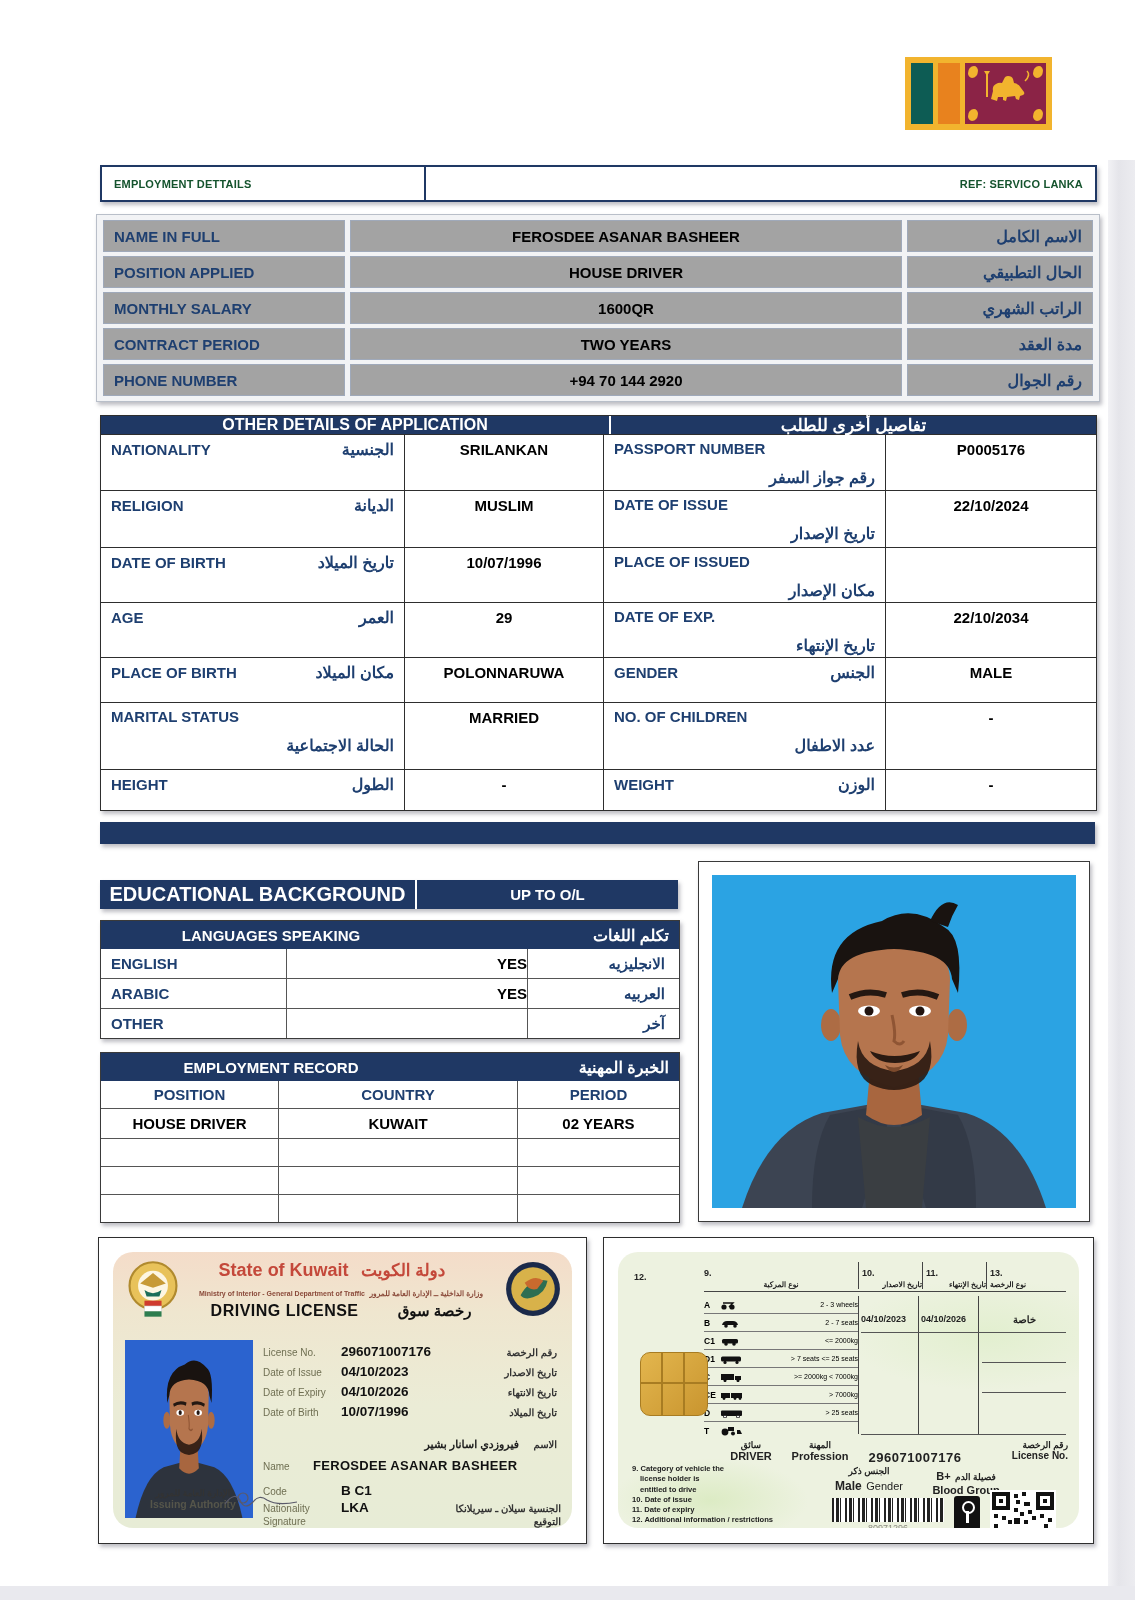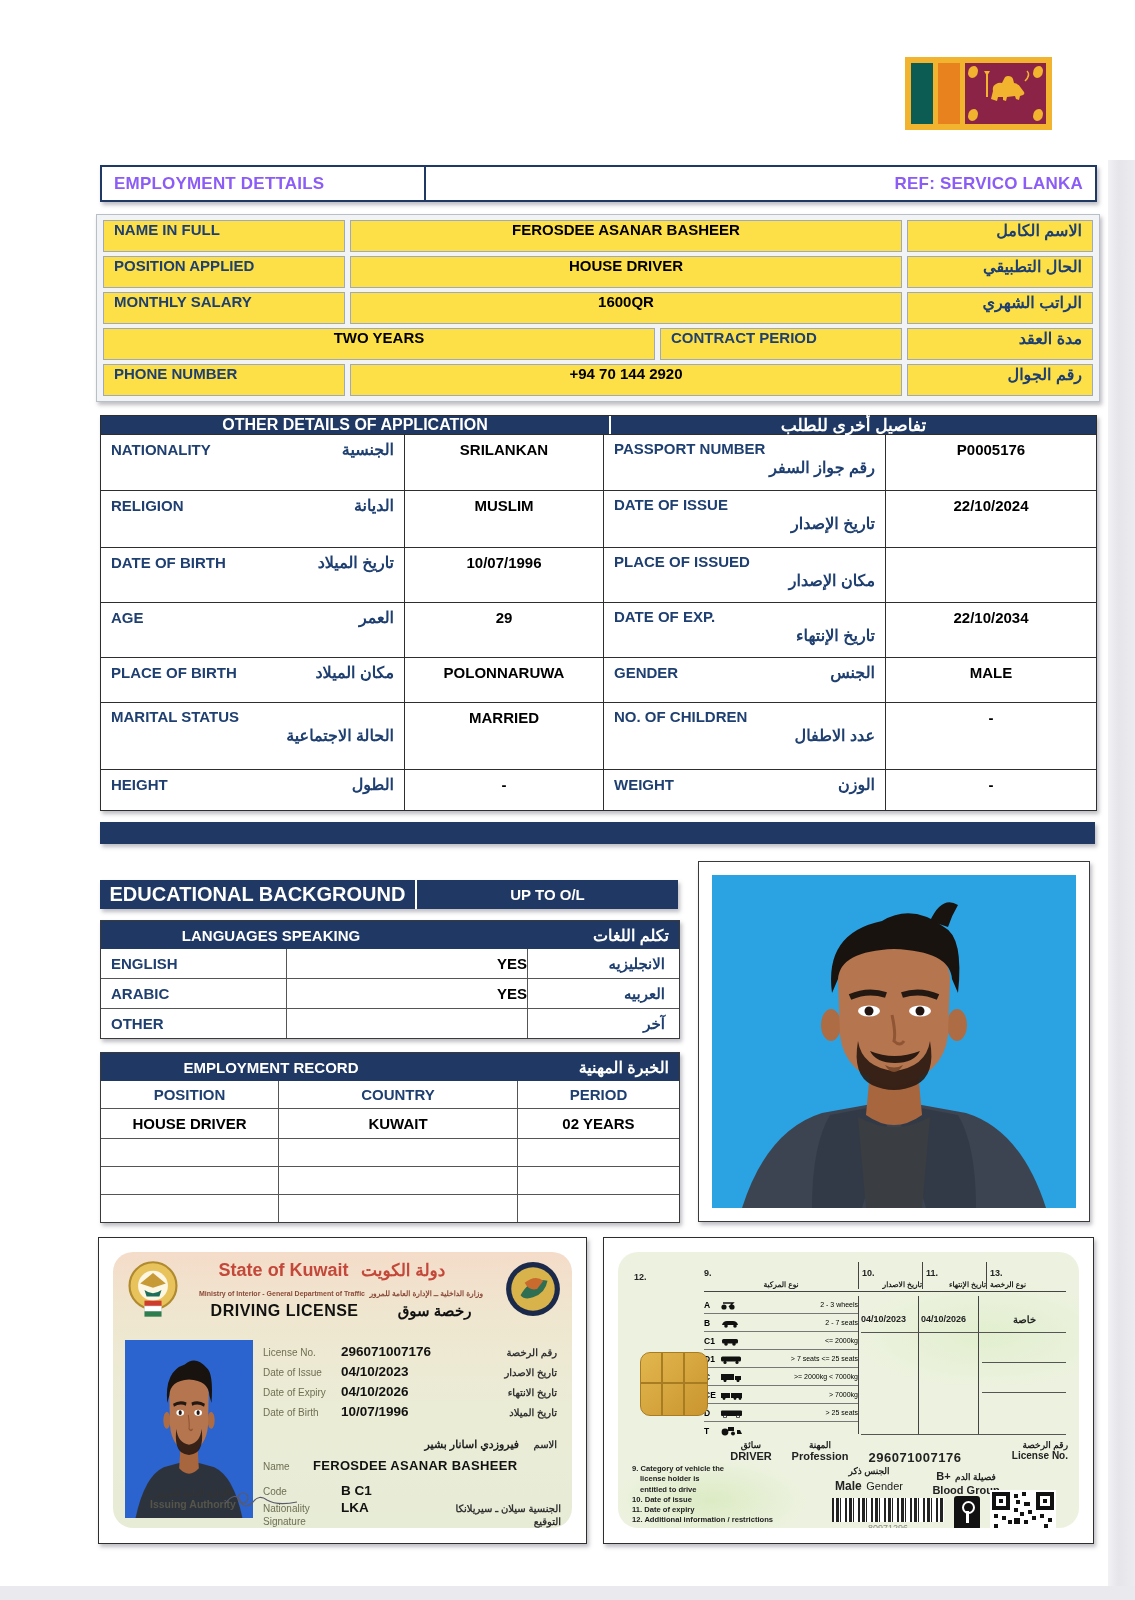--- a/index.html
+++ b/index.html
@@ -11,43 +11,43 @@
   
   .flag{border:6px solid #f2b42e;background:#f2b42e;display:flex;}
   .flag .stripes{width:40%;display:flex;gap:5px;padding-right:5px;box-sizing:border-box;}
   .flag .stripes div{flex:1;}
   .flag .lionfield{flex:1;background:#8b2346;position:relative;}
   .leaf{position:absolute;width:10px;height:12px;background:#f2b42e;border-radius:60% 40% 60% 40%;}
   
   .hdrbox{border:2.5px solid #1f3864;background:#fff;display:flex;align-items:stretch;}
   .hdrbox .cell1{width:310px;border-right:2px solid #1f3864;display:flex;align-items:center;padding-left:12px;}
   .hdrbox .cell2{flex:1;display:flex;align-items:center;justify-content:flex-end;padding-right:12px;}
-  .hdrtxt{color:#8b5cf6;font-weight:bold;font-size:17px;letter-spacing:.2px;}
+  .hdrtxt{color:#14532d;font-weight:bold;font-size:11px;letter-spacing:.2px;}
   
   .t1wrap{border:1.5px solid #b9bfc9;background:#f2f3f5;padding:5px 6px;}
   .t1row{display:flex;gap:5px;margin-bottom:4px;}
   .t1row:last-child{margin-bottom:0;}
-  .t1row .c{background:#fde047;border:1.2px solid #9fa9ba;display:flex;height:30px;}
+  .t1row .c{background:#a3a3a3;border:1.2px solid #9fa9ba;display:flex;align-items:center;height:30px;}
   .t1lab{width:230px;padding-left:10px;color:#1e3f70;font-weight:bold;font-size:15px;}
   .t1val{width:550px;justify-content:center;color:#000;font-weight:bold;font-size:15px;}
   .t1ar{flex:1;justify-content:flex-end;padding-right:10px;color:#1e3f70;font-weight:bold;font-size:16px;}
   
   .t2{border:1.6px solid #2e2e2e;background:#fff;}
   .t2head{display:flex;height:18px;}
   .t2head .h1{width:508px;border-right:2px solid #fff;display:flex;align-items:center;justify-content:center;font-weight:bold;font-size:16px;}
   .t2head .h2{flex:1;display:flex;align-items:center;justify-content:center;font-weight:bold;font-size:17px;}
   .t2row{display:flex;border-top:1.4px solid #2e2e2e;}
   .t2row .cl{width:283px;border-right:1.4px solid #2e2e2e;padding:5px 10px 4px 10px;}
   .t2row .cv{width:198px;border-right:1.4px solid #2e2e2e;text-align:center;padding-top:6px;font-weight:bold;font-size:15px;color:#000;}
   .t2row .cr{width:261px;border-right:1.4px solid #2e2e2e;padding:5px 10px 4px 10px;}
   .t2row .cv2{flex:1;text-align:center;padding-top:6px;font-weight:bold;font-size:15px;color:#000;}
   .lab-en{color:#1e3f70;font-weight:bold;font-size:15px;}
   .lab-ar{color:#1e3f70;font-weight:bold;font-size:16px;}
   .inlinelab{display:flex;justify-content:space-between;align-items:baseline;}
-  .stacklab .lab-ar{display:block;text-align:right;margin-top:0;}
+  .stacklab .lab-ar{display:block;text-align:right;margin-top:10px;}
   
   .splitbar{display:flex;}
   .splitbar .s1{width:315px;border-right:2px solid #fff;display:flex;align-items:center;justify-content:center;font-weight:bold;font-size:20px;}
   .splitbar .s2{flex:1;display:flex;align-items:center;justify-content:center;font-weight:bold;font-size:15px;}
   .ltab{border:1.6px solid #3a3a3a;background:#fff;}
   .ltab .bar{display:flex;height:28px;}
   .ltab .bar .b1{width:340px;display:flex;align-items:center;justify-content:center;font-weight:bold;font-size:15px;}
   .ltab .bar .b2{flex:1;display:flex;align-items:center;justify-content:flex-end;padding-right:10px;font-weight:bold;font-size:16px;}
   .lrow{display:flex;border-top:1.2px solid #555;height:29px;align-items:center;}
   .lrow .a{width:185px;padding-left:10px;color:#1e3f70;font-weight:bold;font-size:15px;box-sizing:border-box;}
@@ -155,25 +155,25 @@
           <span>MONTHLY SALARY</span>
         </div>
       <div class="c t1val">
           <span>1600QR</span>
         </div>
       <div class="c t1ar">
           <span dir="rtl">الراتب الشهري</span>
         </div>
     </div>
     <div class="t1row">
+      <div class="c t1lab">
+          <span>CONTRACT PERIOD</span>
+        </div>
       <div class="c t1val">
           <span>TWO YEARS</span>
-        </div>
-      <div class="c t1lab">
-          <span>CONTRACT PERIOD</span>
         </div>
       <div class="c t1ar">
           <span dir="rtl">مدة العقد</span>
         </div>
     </div>
     <div class="t1row">
       <div class="c t1lab">
           <span>PHONE NUMBER</span>
         </div>
       <div class="c t1val">

